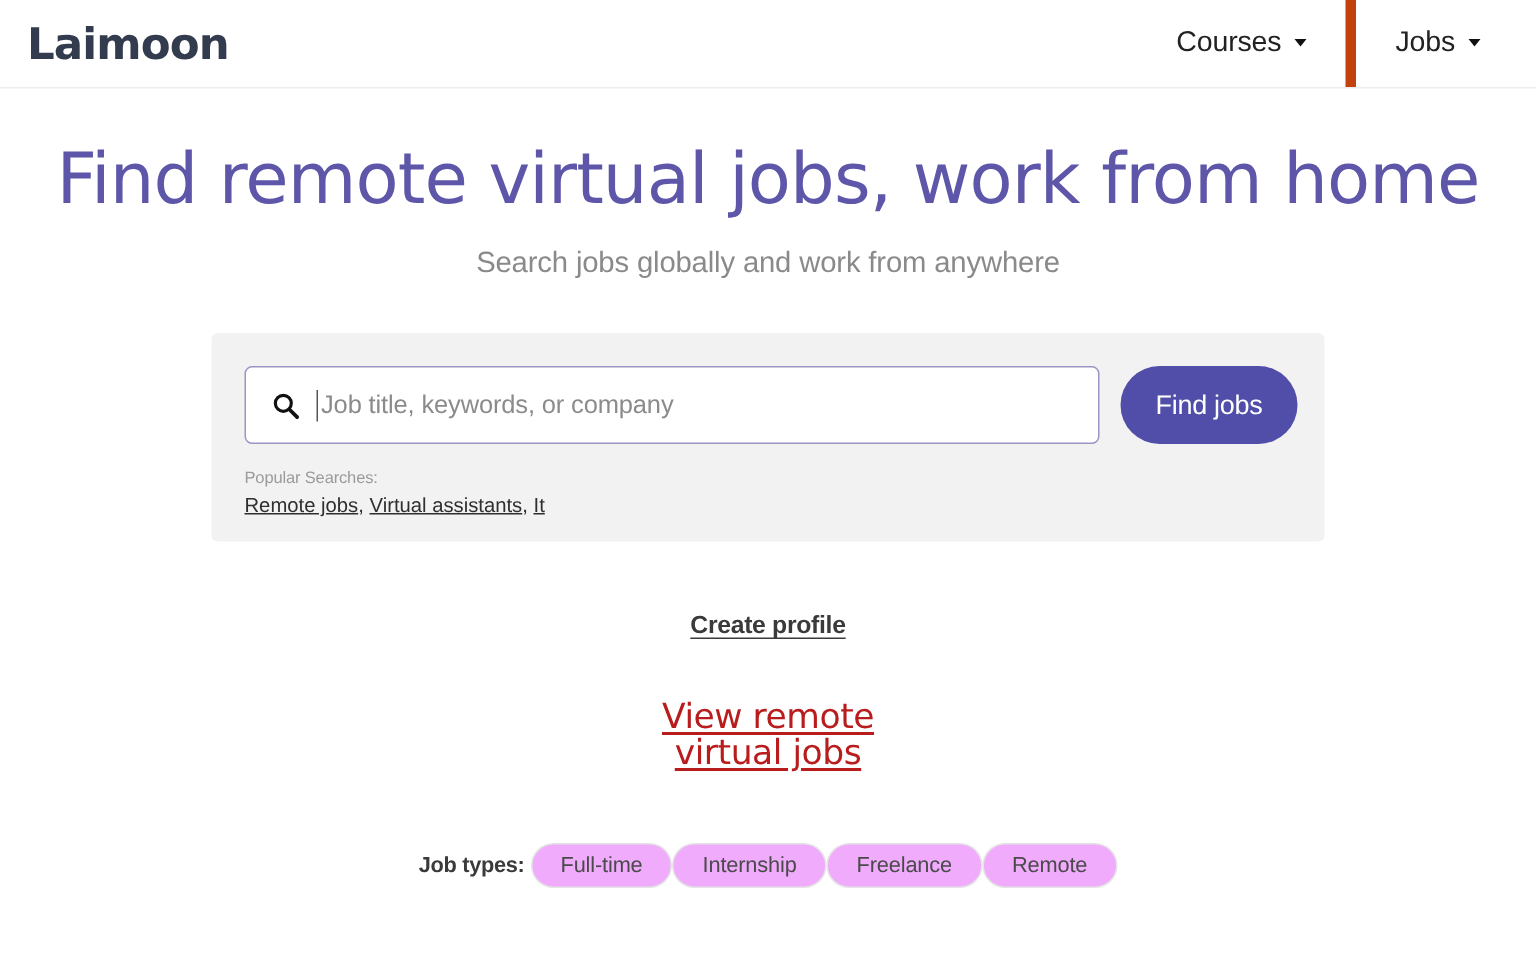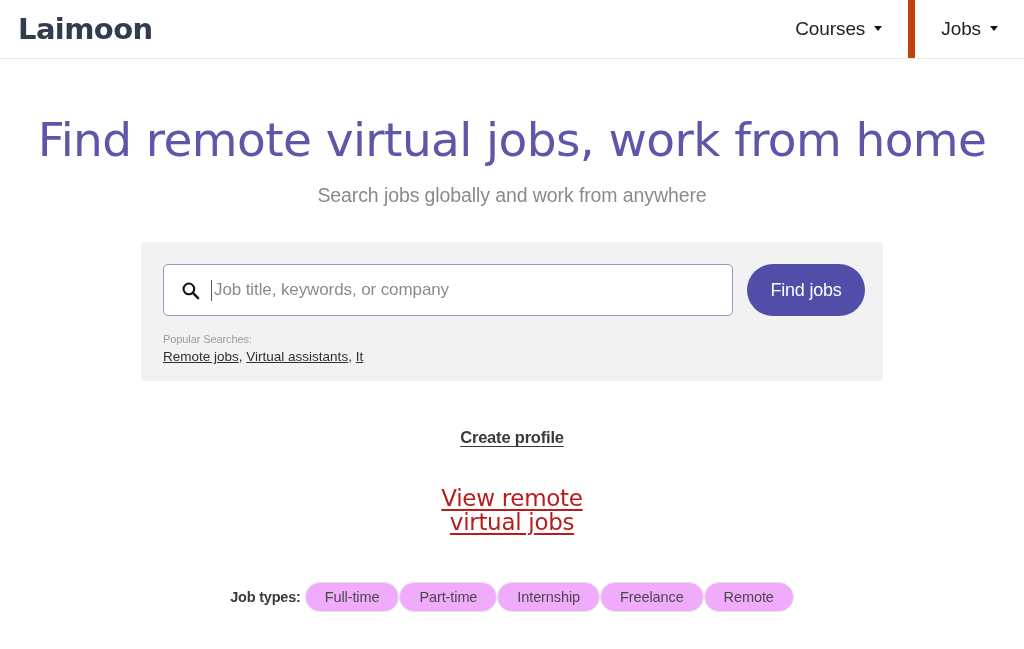--- a/index.html
+++ b/index.html
@@ -35,21 +35,21 @@
     font-size: 29px;
     font-weight: bold;
     letter-spacing: -0.6px;
     color: #323c4e;
     font-family: "DejaVu Sans", sans-serif;
     line-height: 36px;
   }
 
   .nav {
     position: absolute;
-    right: 0;
+    right: 11px;
     top: 0;
     height: 58px;
     display: flex;
     align-items: flex-end;
   }
 
   .nav-item {
     display: flex;
     align-items: center;
     justify-content: center;
@@ -80,21 +80,21 @@
     top: -1px;
   }
 
   
   .hero {
     width: 1024px;
     text-align: center;
   }
 
   .headline {
-    margin-top: 52px;
+    margin-top: 32px;
     font-size: 47px;
     line-height: 58px;
     font-weight: normal;
     color: #5d56a9;
     letter-spacing: -0.6px;
     font-family: "DejaVu Sans", sans-serif;
   }
 
   .subtitle {
     margin-top: 13px;
@@ -321,18 +321,17 @@
     <span class="create-profile">Create profile</span>
   </div>
 
   <div class="view-jobs-wrap">
     <span class="view-jobs">View remote virtual jobs</span>
   </div>
 
   <div class="job-types">
     <span class="job-types-label">Job types:</span>
     <div class="chip">Full-time</div>
-    <div class="chip">Part-time</div>
     <div class="chip">Internship</div>
     <div class="chip">Freelance</div>
     <div class="chip">Remote</div>
   </div>
 </div>
 
 </body></html>

